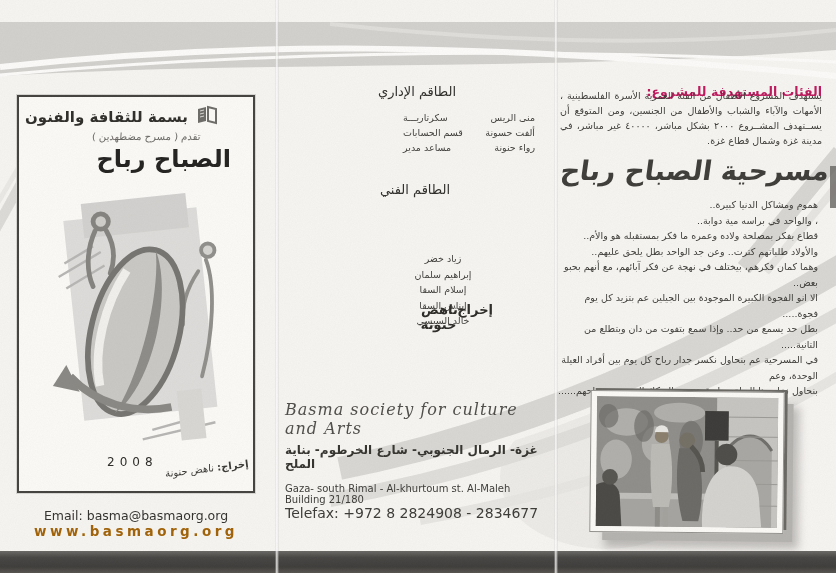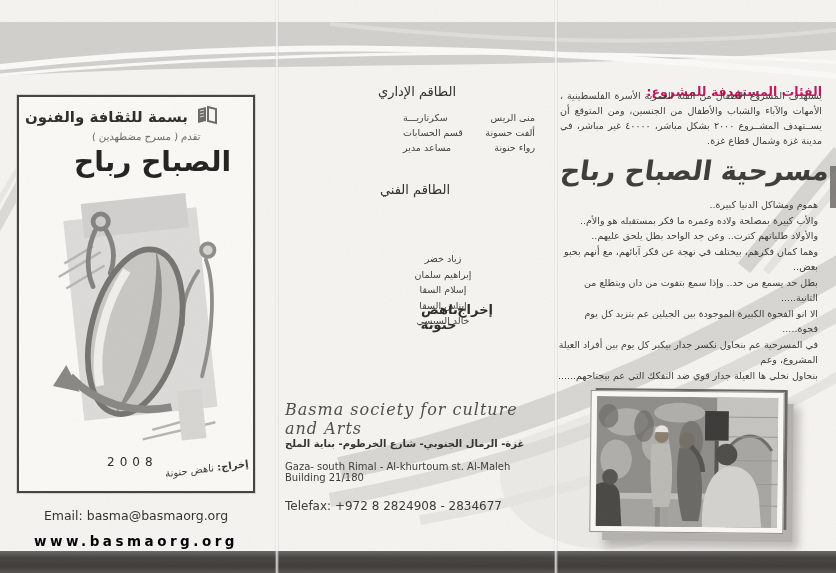--- a/index.html
+++ b/index.html
@@ -15,47 +15,47 @@
   .grain { position:absolute; top:0; left:0; z-index:6; pointer-events:none; opacity:.09; }
 
   
   .poster { left:17px; top:95px; width:238px; height:398px;
             border:2px solid #44433f; background:#fbfaf7; box-shadow:0 0 0 1px #d8d6d2; }
   .org-row { position:absolute; top:8px; right:6px; left:6px; display:flex; flex-direction:row;
              justify-content:flex-end; align-items:center; gap:7px; direction:rtl; }
   .org-name { font-size:15px; font-weight:700; color:#2f2e2b; }
   .presents { position:absolute; top:34px; right:52px; font-size:10px; color:#6a6865; direction:rtl;
               transform:skewX(-4deg); }
-  .poster-title { position:absolute; top:48px; right:22px; font-size:28px; font-weight:800;
+  .poster-title { position:absolute; top:48px; right:22px; font-size:24px; font-weight:800;
                   color:#232220; direction:rtl; }
   .year { position:absolute; left:88px; top:358px; font-size:12px; font-weight:400;
           letter-spacing:5px; color:#2d2c29; }
   .credit { position:absolute; right:4px; top:366px; font-size:10px; direction:rtl;
             transform:rotate(-7deg); color:#3a3936; white-space:nowrap; }
   .credit b { font-weight:700; }
   .credit .nm { transform:skewX(-6deg); display:inline-block; }
   .emailblock { left:17px; top:508px; width:238px; text-align:center; }
   .email-line { font-size:12.5px; color:#33322f; }
-  .website { font-size:13.5px; font-weight:700; letter-spacing:3.5px; color:#000000; margin-top:10px; }
+  .website { font-size:13.5px; font-weight:700; letter-spacing:3.5px; color:#a16207; margin-top:0; }
 
   
   .mid-title { width:240px; text-align:center; font-size:13px; font-weight:400; color:#2f2e2b; direction:rtl; }
   .admin-rows { left:403px; top:110px; width:132px; direction:rtl; font-size:9.5px; color:#403f3c; }
   .admin-rows .row { display:flex; justify-content:space-between; height:15px; align-items:center; }
   .tech-list { left:353px; top:210px; width:180px; text-align:center; font-size:9.5px;
                line-height:15.5px; color:#403f3c; direction:rtl;margin-top:41px; }
   .director-row { left:385px; top:302px; width:108px; display:flex; justify-content:space-between;
                   direction:rtl; font-size:13px; font-weight:700; color:#2d2c29; }
   .director-row .nm { transform:skewX(-5deg); }
   .mid-footer { left:285px; top:400px; width:262px; text-align:left; }
   .script-name { font-family:"DejaVu Serif", serif; font-style:italic; font-size:16px;
                  color:#504e4a; letter-spacing:1px; }
-  .addr-ar { font-size:10px; font-weight:700; direction:rtl; color:#35342f; }
+  .addr-ar { font-size:12px; font-weight:700; direction:rtl; color:#35342f; margin-top:5px; }
   .addr-en { font-size:10px; color:#3c3b37; margin-top:12px; }
-  .telefax { font-size:12px; color:#3c3b37; margin-top:16px; }
+  .telefax { font-size:14px; color:#3c3b37; margin-top:0; }
 
   
   .section-title { right:14px; top:84px; font-size:12.5px; font-weight:700; color:#be185d; direction:rtl; }
   .paragraph { right:14px; top:88px; width:262px; font-size:9.5px; line-height:15px;
                direction:rtl; text-align:justify; color:#3d3c38; }
   .play-title { left:560px; top:155px; width:270px; text-align:center; font-size:27px;
                 font-weight:700; color:#3e3d39; direction:rtl; transform:skewX(-8deg); }
   .synopsis { right:18px; top:197px; width:270px; direction:rtl; text-align:right;
               font-size:9.5px; line-height:15.5px; color:#3d3c38; }
   .photo { left:590px; top:391px; width:194px; height:142px; background:#fbfaf7; padding:5px;
@@ -196,26 +196,27 @@
   </div>
 
   <div class="content section-title">الفئات المستهدفة للمشروع:</div>
 
   <div class="content paragraph">يستهدف المشروع الأطفال من الفئة العمرية الأسرة الفلسطينية ، الأمهات والآباء والشباب والأطفال من الجنسين، ومن المتوقع أن يســتهدف المشــروع ٢٠٠٠ بشكل مباشر، ٤٠٠٠٠ غير مباشر، في مدينة غزة وشمال قطاع غزة.</div>
 
   <div class="content play-title">مسرحية الصباح رباح</div>
 
   <div class="content synopsis">
     <div>هموم ومشاكل الدنيا كبيرة..</div>
-    <div>والأب كبيرة بمصلحة ولاده وعمره ما فكر بمستقبله هو والأم..</div>
+    <div>، والواحد في براسه مية دوابة..</div>
+    <div>قطاع بفكر بمصلحة ولاده وعمره ما فكر بمستقبله هو والأم..</div>
     <div>والأولاد طلباتهم كترت.. وعن جد الواحد بطل يلحق عليهم..</div>
     <div>وهما كمان فكرهم، بيختلف في نهجة عن فكر آبائهم، مع أنهم بحبو بعض..</div>
+    <div>الا انو الفجوة الكبيرة الموجودة بين الجيلين عم بتزيد كل يوم فجوة.....</div>
     <div>بطل حد يسمع من حد.. وإذا سمع بتفوت من دان وبتطلع من التانية.....</div>
-    <div>الا انو الفجوة الكبيرة الموجودة بين الجيلين عم بتزيد كل يوم فجوة.....</div>
-    <div>في المسرحية عم بنحاول نكسر جدار بيكبر كل يوم بين أفراد العيلة المشروع، وعم</div>
+    <div>في المسرحية عم بنحاول نكسر جدار رباح كل يوم بين أفراد العيلة الوحدة، وعم</div>
     <div>بنحاول نخلي ها العيلة جدار قوي ضد التفكك التي عم بيجتاحهم......</div>
   </div>
 
   <div class="content photo">
     <svg width="182" height="130" viewBox="0 0 184 132">
       <rect width="184" height="132" fill="#8f8e8b"></rect>
       <g fill="#b9b8b4" opacity="0.8">
         <ellipse cx="30" cy="26" rx="22" ry="14"></ellipse>
           <ellipse cx="84" cy="16" rx="26" ry="10"></ellipse>
         <ellipse cx="20" cy="64" rx="16" ry="20"></ellipse>

